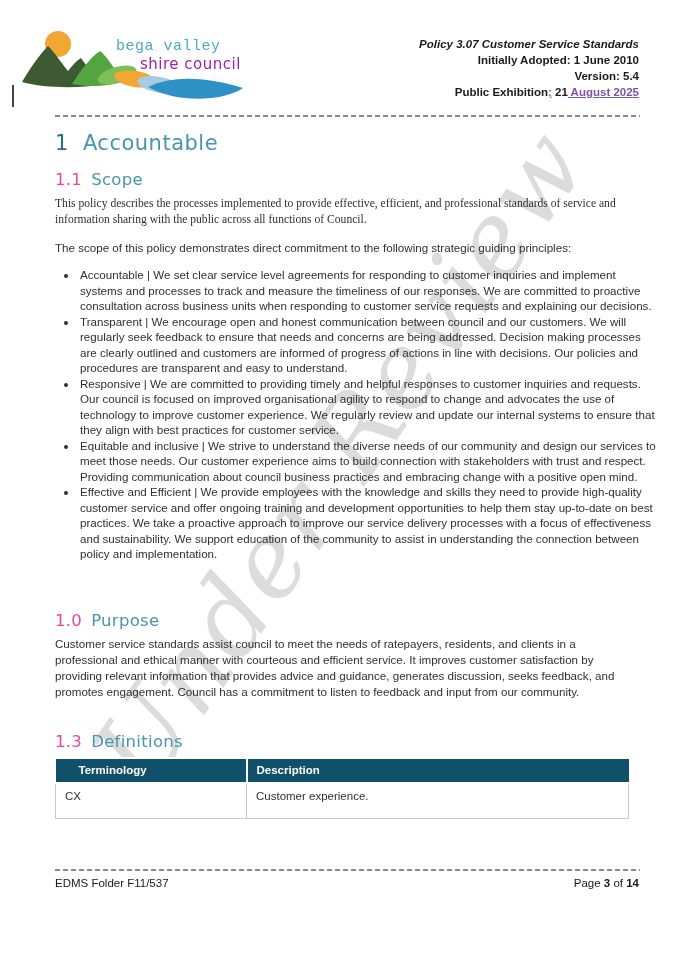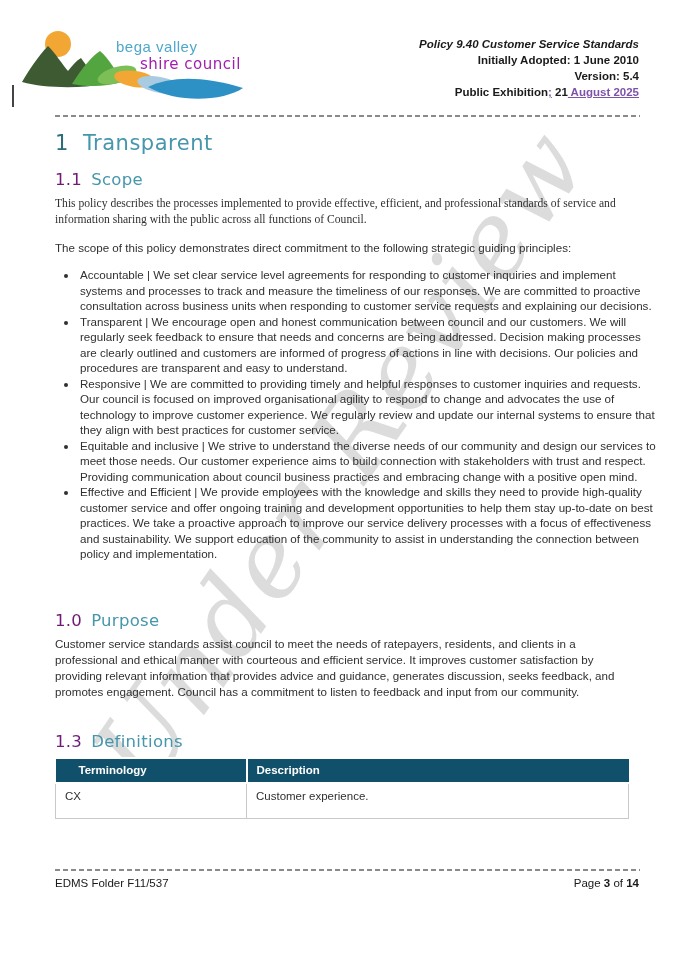--- a/index.html
+++ b/index.html
@@ -13,21 +13,21 @@
   .watermark{
     position:absolute;left:-40px;top:400px;width:760px;height:130px;
     text-align:center;z-index:0;
     transform:rotate(-55deg);
     font-family:"DejaVu Serif",serif;font-style:italic;
     font-size:104px;color:#d4d4d4;opacity:.8;white-space:nowrap;
     letter-spacing:2px;
   }
   
   .logo-wrap{position:absolute;left:20px;top:26px;width:225px;height:80px;}
-  .logo-text1{position:absolute;left:96px;top:12px;font-family:Liberation Sans, sans-serif;
+  .logo-text1{position:absolute;left:96px;top:12px;font-family:Liberation Mono, monospace;
     font-size:15px;color:#4fa8cb;letter-spacing:.5px;}
   .logo-text2{position:absolute;left:120px;top:29px;font-family:"DejaVu Sans",sans-serif;
     font-size:15px;color:#a21caf;letter-spacing:.5px;}
   .change-bar{position:absolute;left:12px;top:85px;width:2px;height:22px;background:#444;}
   .header-meta{
     position:absolute;top:36px;right:36px;text-align:right;
     font-size:11.5px;line-height:16px;font-weight:bold;color:#1a1a1a;
   }
   .meta-line1{font-style:italic;}
   .ins{color:#7d52a8;text-decoration:underline;white-space:pre;}
@@ -39,21 +39,21 @@
   
   .h1{
     position:absolute;left:55px;top:131px;
     font-family:"DejaVu Sans",sans-serif;font-size:21px;letter-spacing:.5px;color:#4696ac;
   }
   .h1 .hnum{color:#2e6b7c;margin-right:14px;}
   .h2{
     position:absolute;left:55px;
     font-family:"DejaVu Sans",sans-serif;font-size:16.5px;letter-spacing:.3px;color:#4696ac;
   }
-  .h2 .hnum{color:#701a75;margin-right:9px;}
+  .h2 .hnum{color:#ec4899;margin-right:9px;}
   .h2-scope{top:170px;}
   .h2-purpose{top:611px;}
   .h2-definitions{top:732px;}
   
   .para{position:absolute;left:55px;width:582px;font-size:11.6px;line-height:16px;}
   .p-scope1{top:196px;font-family:Liberation Serif, serif;}
   .p-scope2{top:240px;}
   .p-purpose{top:636px;}
   .bullets{
     position:absolute;left:55px;top:267px;width:582px;
@@ -100,29 +100,29 @@
         <ellipse cx="140" cy="59" rx="23" ry="8" transform="rotate(11 140 59)" fill="#a9cbe2"></ellipse>
         <path d="M128,61 C152,50 182,50 223,62 C204,75 158,78 128,61 Z" fill="#2e91c6"></path>
       </svg>
       <div class="logo-text1">bega valley</div>
       <div class="logo-text2">shire council</div>
     </div>
 
     <div class="change-bar"></div>
 
     <div class="header-meta">
-      <div class="meta-line1">Policy 9.40 Customer Service Standards</div>
+      <div class="meta-line1">Policy 3.07 Customer Service Standards</div>
       <div>Initially Adopted: 1 June 2010</div>
       <div>Version: 5.4</div>
       <div><span class="keep">Public Exhibition</span><span class="ins">;</span><span class="keep"> 21</span><span class="ins"> August 2025</span></div>
     </div>
 
     <div class="rule header-rule"></div>
 
-    <div class="h1"><span class="hnum">1</span><span>Transparent</span></div>
+    <div class="h1"><span class="hnum">1</span><span>Accountable</span></div>
 
     <div class="h2 h2-scope"><span class="hnum">1.1</span><span>Scope</span></div>
     <div class="para p-scope1">This policy describes the processes implemented to provide effective, efficient, and professional standards of service and information sharing with the public across all functions of Council.</div>
     <div class="para p-scope2">The scope of this policy demonstrates direct commitment to the following strategic guiding principles:</div>
 
     <ul class="bullets">
       <li>Accountable | We set clear service level agreements for responding to customer inquiries and implement systems and processes to track and measure the timeliness of our responses. We are committed to proactive consultation across business units when responding to customer service requests and explaining our decisions.</li>
       <li>Transparent | We encourage open and honest communication between council and our customers. We will regularly seek feedback to ensure that needs and concerns are being addressed. Decision making processes are clearly outlined and customers are informed of progress of actions in line with decisions. Our policies and procedures are transparent and easy to understand.</li>
       <li>Responsive | We are committed to providing timely and helpful responses to customer inquiries and requests. Our council is focused on improved organisational agility to respond to change and advocates the use of technology to improve customer experience. We regularly review and update our internal systems to ensure that they align with best practices for customer service.</li>
       <li>Equitable and inclusive | We strive to understand the diverse needs of our community and design our services to meet those needs. Our customer experience aims to build connection with stakeholders with trust and respect. Providing communication about council business practices and embracing change with a positive open mind.</li>

